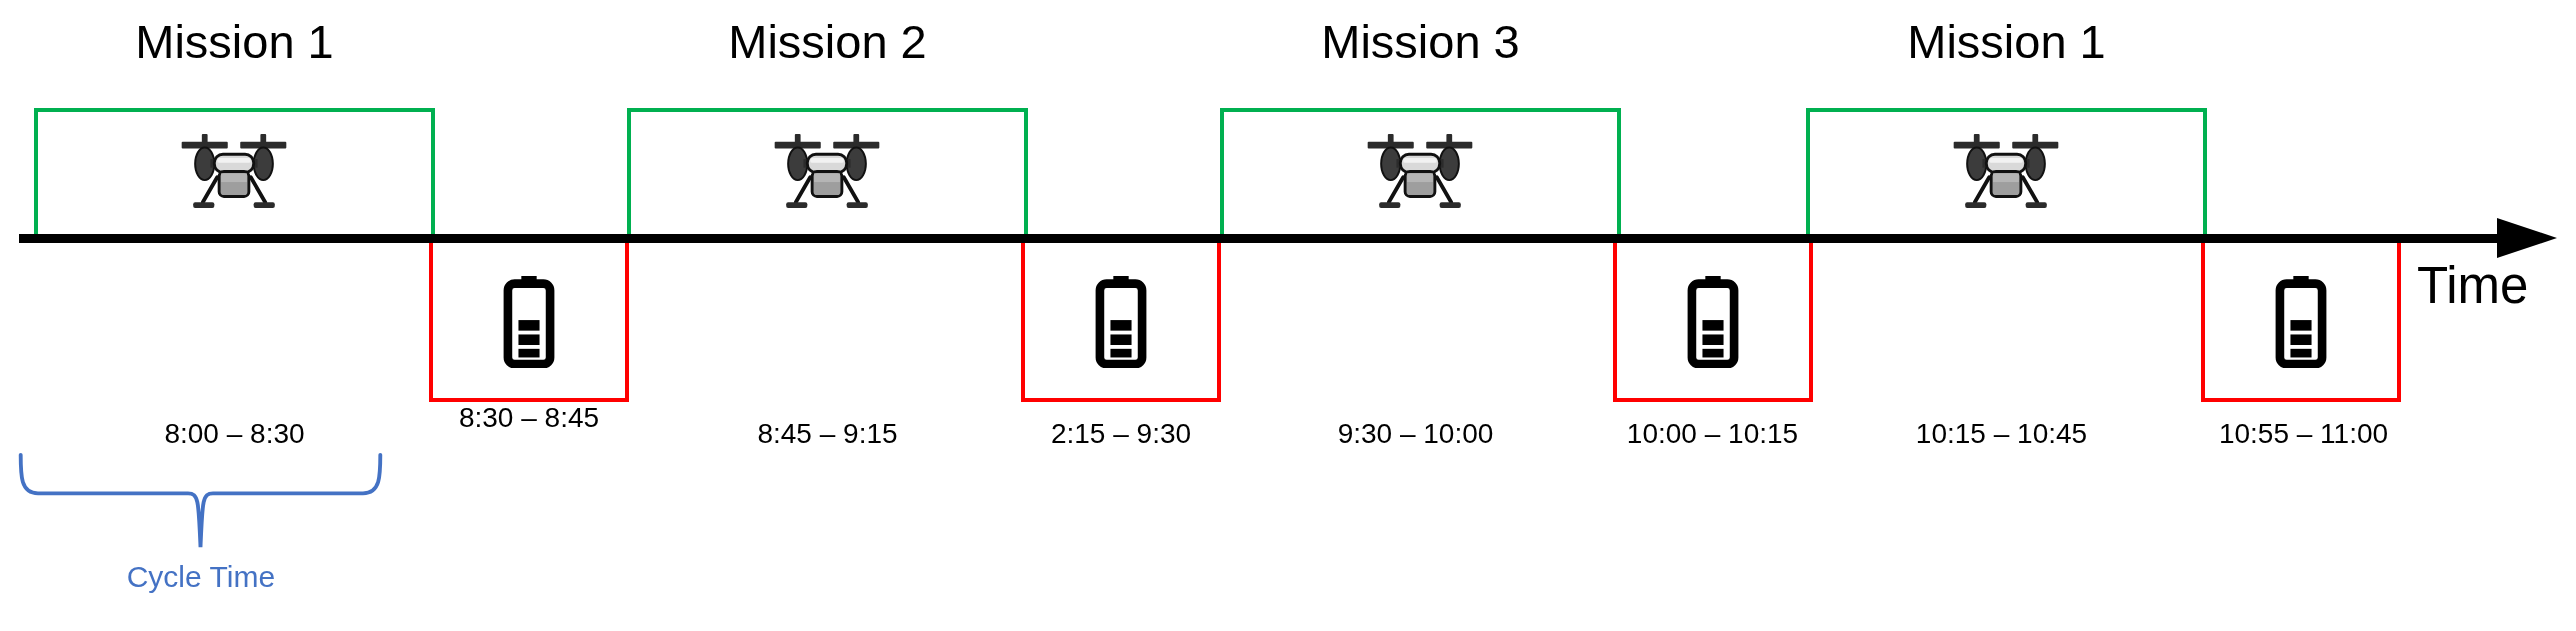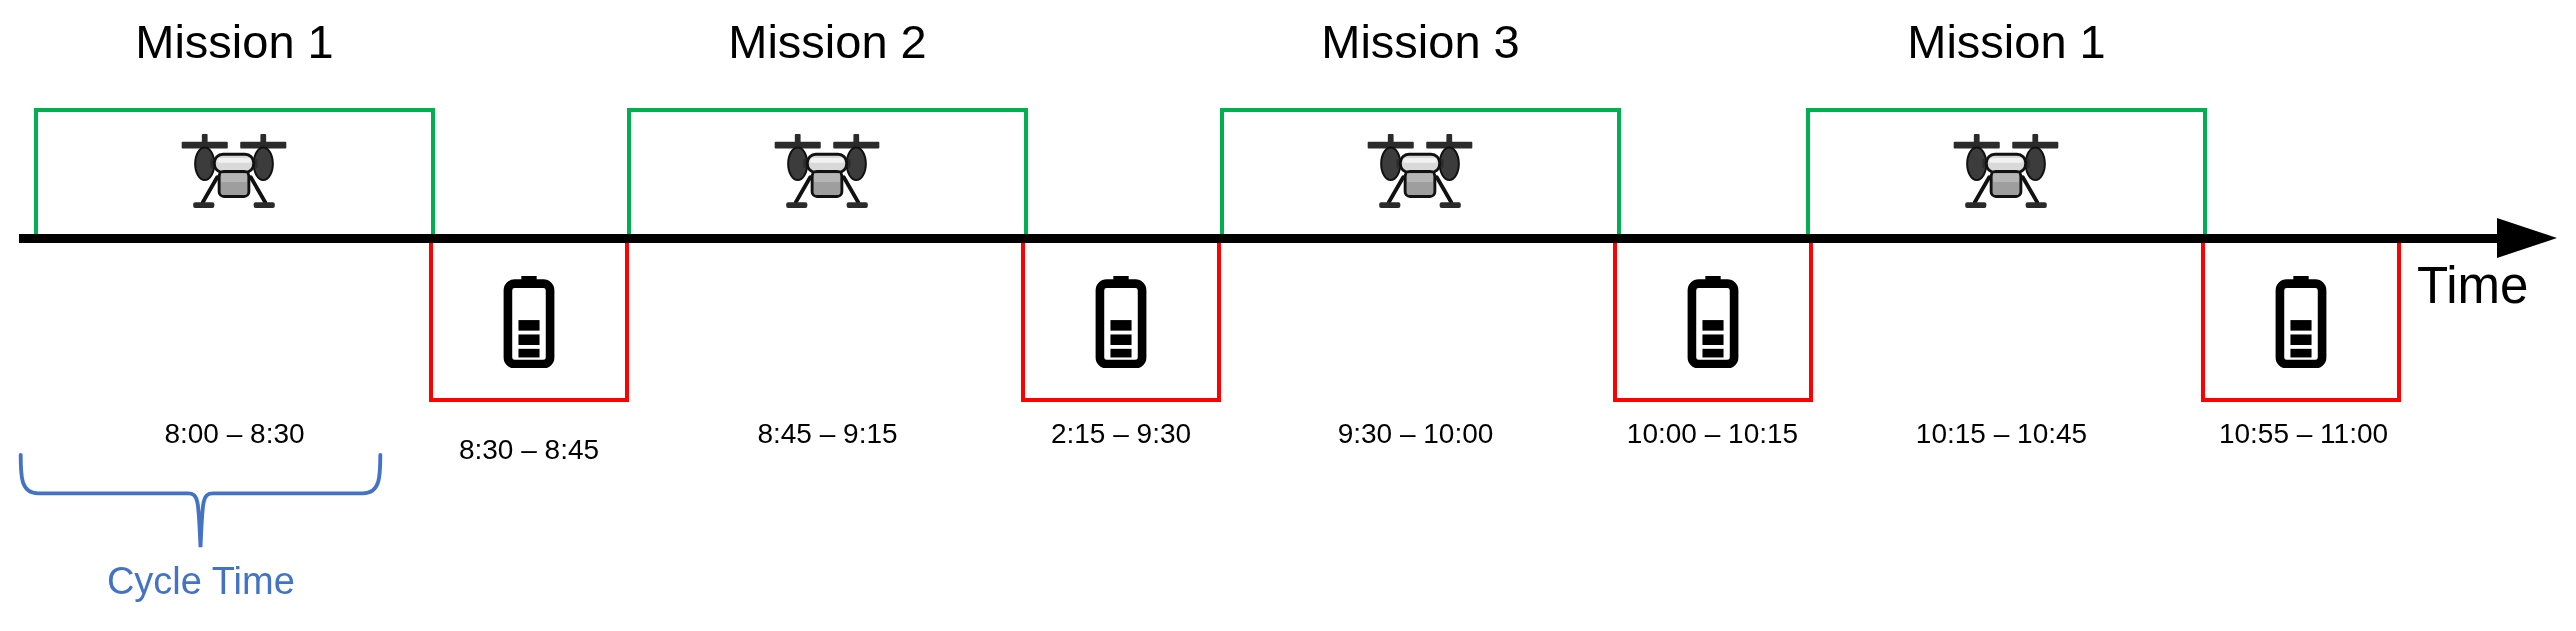--- a/index.html
+++ b/index.html
@@ -103,21 +103,21 @@
     top: 451px;
     width: 375px;
     height: 101px;
   }
   #cycle-time-label {
     position: absolute;
     left: 13.4px;
     top: 562px;
     width: 375px;
     text-align: center;
-    font-size: 38px;
+    font-size: 30px;
     color: #4472c4;
     white-space: nowrap;
     line-height: 1;
   }
 </style>
 </head>
 <body>
 
 <div id="stage">
 
@@ -250,21 +250,21 @@
     <rect x="17" y="61" width="22" height="11" fill="#000000"></rect>
     <rect x="17" y="76" width="22" height="9" fill="#000000"></rect>
   </svg>
 
   <div class="mission-label" style="left:34px; top:18px; width:401px;">Mission 1</div>
   <div class="mission-label" style="left:627px; top:18px; width:401px;">Mission 2</div>
   <div class="mission-label" style="left:1220px; top:18px; width:401px;">Mission 3</div>
   <div class="mission-label" style="left:1806px; top:18px; width:401px;">Mission 1</div>
 
   <div class="time-label" style="left:34px; top:420px; width:401px;">8:00 – 8:30</div>
-  <div class="time-label" style="left:404px; top:436px; width:250px;">8:30 – 8:45</div>
+  <div class="time-label" style="left:404px; top:404px; width:250px;">8:30 – 8:45</div>
 
   <div class="time-label" style="left:627px; top:420px; width:401px;">8:45 – 9:15</div>
   <div class="time-label" style="left:996px; top:420px; width:250px;">2:15 – 9:30</div>
 
   <div class="time-label" style="left:1215px; top:420px; width:401px;">9:30 – 10:00</div>
   <div class="time-label" style="left:1578px; top:420px; width:269px;text-align:center;">10:00 – 10:15</div>
 
   <div class="time-label" style="left:1801px; top:420px; width:401px;">10:15 – 10:45</div>
   <div class="time-label" style="left:2169px; top:420px; width:269px;">10:55 – 11:00</div>
 

